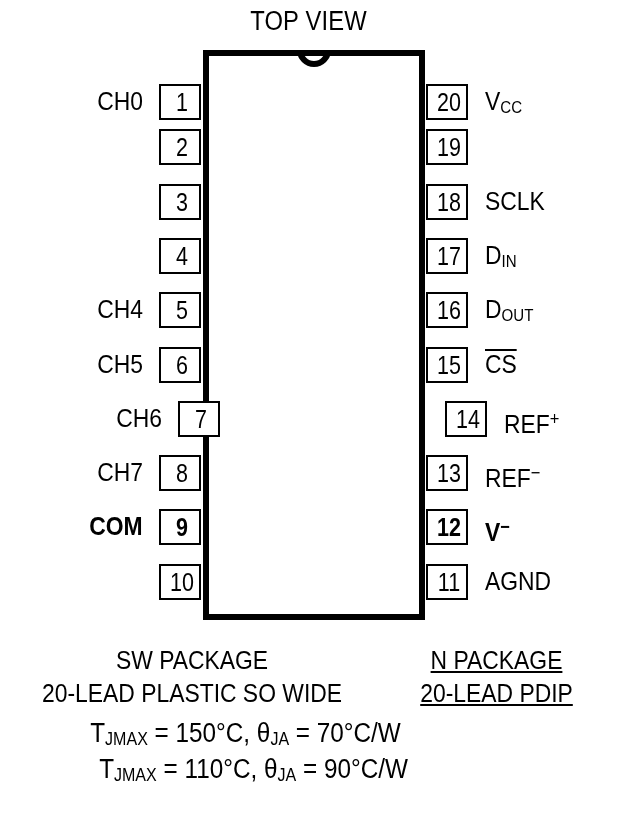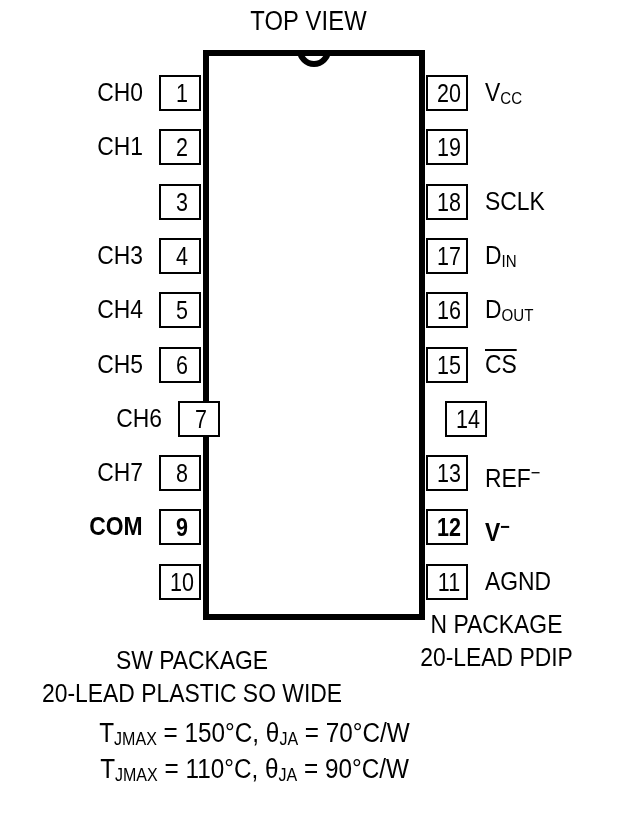--- a/index.html
+++ b/index.html
@@ -139,84 +139,82 @@
     text-align: center;
     white-space: nowrap;
   }
   .pkg-col .line {
     display: block;
     transform: scaleX(0.88);
     transform-origin: center center;
     line-height: 33px;
   }
   #pkg-left  { left: 4px;   top: 644px; width: 376px; }
-  #pkg-right { left: 376px; top: 608px; width: 241px; }
+  #pkg-right { left: 376px; top: 644px; width: 241px; text-decoration: underline; }
 
   .thermal {
     position: absolute;
-    left: 9px;
+    left: 0;
     width: 492px;
     text-align: center;
     font-size: 27px;
     white-space: nowrap;
   }
   .thermal .line {
     display: inline-block;
     transform: scaleX(0.9);
     transform-origin: center center;
   }
   #thermal-1 { top: 718px; }
-  #thermal-2 { top: 754px; }
+  #thermal-2 { top: 754px; margin-left: 8px; }
 </style>
 </head>
 <body>
 
 <div id="diagram">
 
   <div class="top-view-title">TOP VIEW</div>
 
   <div class="chip-body"></div>
 
   <div class="notch">
     <svg width="34" height="17" viewBox="0 0 34 17">
       <path d="M 3 0 A 14 14 0 0 0 31 0" fill="none" stroke="#000" stroke-width="6"></path>
     </svg>
   </div>
 
   <div id="pins-container">
-      <div class="pin-row" style="top: 75px;">
+      <div class="pin-row" style="top: 84px;">
         <div class="pin-label left"><span class="inner">CH0</span></div>
         <div class="pin-box left">
           <span class="pin-num">1</span>
         </div>
         <div class="pin-box right">
           <span class="pin-num">20</span>
         </div>
         <div class="pin-label right"><span class="inner">V<sub>CC</sub></span></div>
       </div>
       <div class="pin-row" style="top: 129.3px;">
-        <div class="pin-label left"><span class="inner">CH1</span></div>
         <div class="pin-box left">
           <span class="pin-num">2</span>
         </div>
         <div class="pin-box right">
           <span class="pin-num">19</span>
         </div>
       </div>
       <div class="pin-row" style="top: 183.6px;">
         <div class="pin-box left">
           <span class="pin-num">3</span>
         </div>
         <div class="pin-box right">
           <span class="pin-num">18</span>
         </div>
         <div class="pin-label right"><span class="inner">SCLK</span></div>
       </div>
       <div class="pin-row" style="top: 237.9px;">
-        <div class="pin-label left"><span class="inner">CH3</span></div>
         <div class="pin-box left">
           <span class="pin-num">4</span>
         </div>
         <div class="pin-box right">
           <span class="pin-num">17</span>
         </div>
         <div class="pin-label right"><span class="inner">D<sub>IN</sub></span></div>
       </div>
       <div class="pin-row" style="top: 292.2px;">
         <div class="pin-label left"><span class="inner">CH4</span></div>
@@ -239,20 +237,21 @@
         <div class="pin-label right"><span class="inner"><span class="ovl">CS</span></span></div>
       </div>
       <div class="pin-row" style="top: 400.8px; margin-left: 19px;">
         <div class="pin-label left"><span class="inner">CH6</span></div>
         <div class="pin-box left">
           <span class="pin-num">7</span>
         </div>
         <div class="pin-box right">
           <span class="pin-num">14</span>
         </div>
+        <div class="pin-label right"><span class="inner">REF<sup>+</sup></span></div>
       </div>
       <div class="pin-row" style="top: 455.1px; text-decoration: underline;">
         <div class="pin-label left"><span class="inner">CH7</span></div>
         <div class="pin-box left">
           <span class="pin-num">8</span>
         </div>
         <div class="pin-box right">
           <span class="pin-num">13</span>
         </div>
         <div class="pin-label right"><span class="inner">REF<sup>−</sup></span></div>

